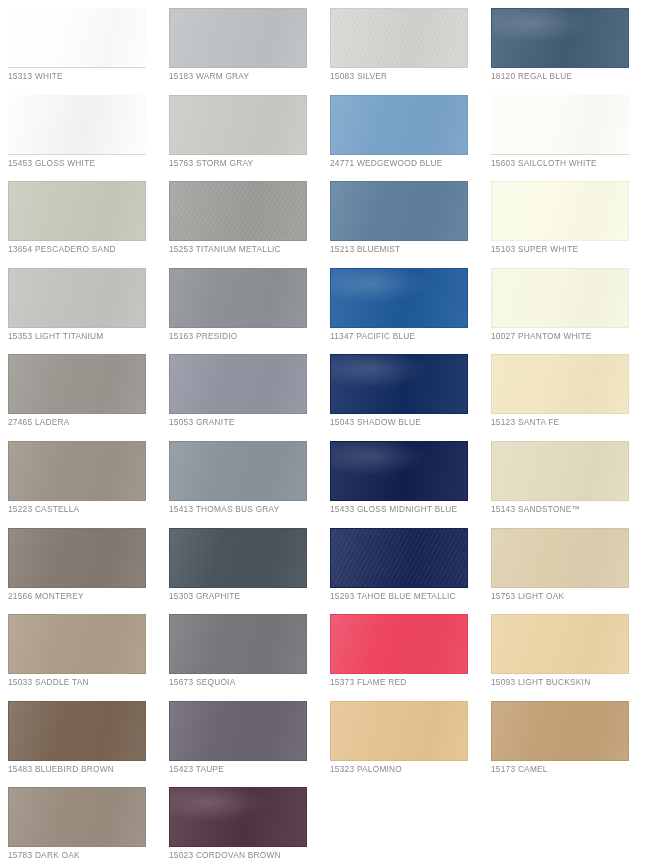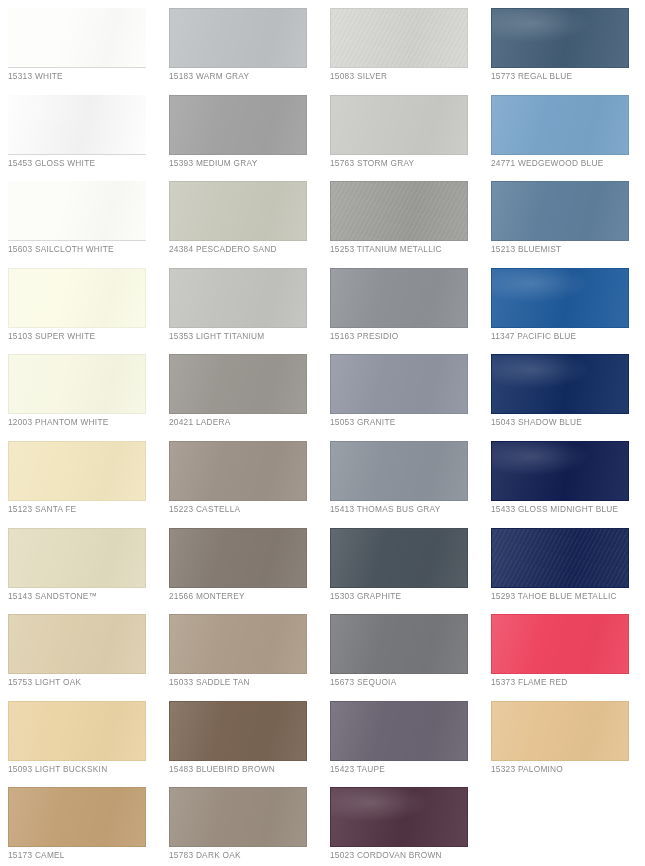--- a/index.html
+++ b/index.html
@@ -98,35 +98,29 @@
       <div class="swatch-cell">
         <div class="swatch-chip metallic" style="background-color: rgb(214, 215, 210);">
           <div class="sheen"></div>
         </div>
         <div class="swatch-label">15083 SILVER</div>
       </div>
       <div class="swatch-cell">
         <div class="swatch-chip gloss" style="background-color: rgb(68, 95, 120);">
           <div class="sheen"></div>
         </div>
-        <div class="swatch-label">15773 REGAL BLUE</div>
+        <div class="swatch-label">18120 REGAL BLUE</div>
       </div>
       <div class="swatch-cell">
         <div class="swatch-chip pale gloss" style="background-color: rgb(253, 253, 253);">
           <div class="sheen"></div>
         </div>
         <div class="swatch-label">15453 GLOSS WHITE</div>
       </div>
       <div class="swatch-cell">
-        <div class="swatch-chip" style="background-color: rgb(163, 162, 162);">
-          <div class="sheen"></div>
-        </div>
-        <div class="swatch-label">15393 MEDIUM GRAY</div>
-      </div>
-      <div class="swatch-cell">
         <div class="swatch-chip" style="background-color: rgb(201, 201, 198);">
           <div class="sheen"></div>
         </div>
         <div class="swatch-label">15763 STORM GRAY</div>
       </div>
       <div class="swatch-cell">
         <div class="swatch-chip" style="background-color: rgb(120, 163, 200);">
           <div class="sheen"></div>
         </div>
         <div class="swatch-label">24771 WEDGEWOOD BLUE</div>
@@ -134,21 +128,21 @@
       <div class="swatch-cell">
         <div class="swatch-chip pale" style="background-color: rgb(252, 252, 248);">
           <div class="sheen"></div>
         </div>
         <div class="swatch-label">15603 SAILCLOTH WHITE</div>
       </div>
       <div class="swatch-cell">
         <div class="swatch-chip" style="background-color: rgb(200, 201, 187);">
           <div class="sheen"></div>
         </div>
-        <div class="swatch-label">24384 PESCADERO SAND</div>
+        <div class="swatch-label">13654 PESCADERO SAND</div>
       </div>
       <div class="swatch-cell">
         <div class="swatch-chip metallic" style="background-color: rgb(158, 158, 155);">
           <div class="sheen"></div>
         </div>
         <div class="swatch-label">15253 TITANIUM METALLIC</div>
       </div>
       <div class="swatch-cell">
         <div class="swatch-chip" style="background-color: rgb(95, 127, 156);">
           <div class="sheen"></div>
@@ -176,27 +170,27 @@
       <div class="swatch-cell">
         <div class="swatch-chip gloss" style="background-color: rgb(31, 92, 158);">
           <div class="sheen"></div>
         </div>
         <div class="swatch-label">11347 PACIFIC BLUE</div>
       </div>
       <div class="swatch-cell">
         <div class="swatch-chip" style="background-color: rgb(247, 247, 228);">
           <div class="sheen"></div>
         </div>
-        <div class="swatch-label">12003 PHANTOM WHITE</div>
+        <div class="swatch-label">10027 PHANTOM WHITE</div>
       </div>
       <div class="swatch-cell">
         <div class="swatch-chip" style="background-color: rgb(154, 151, 145);">
           <div class="sheen"></div>
         </div>
-        <div class="swatch-label">20421 LADERA</div>
+        <div class="swatch-label">27465 LADERA</div>
       </div>
       <div class="swatch-cell">
         <div class="swatch-chip" style="background-color: rgb(144, 148, 161);">
           <div class="sheen"></div>
         </div>
         <div class="swatch-label">15053 GRANITE</div>
       </div>
       <div class="swatch-cell">
         <div class="swatch-chip gloss" style="background-color: rgb(18, 44, 98);">
           <div class="sheen"></div>

